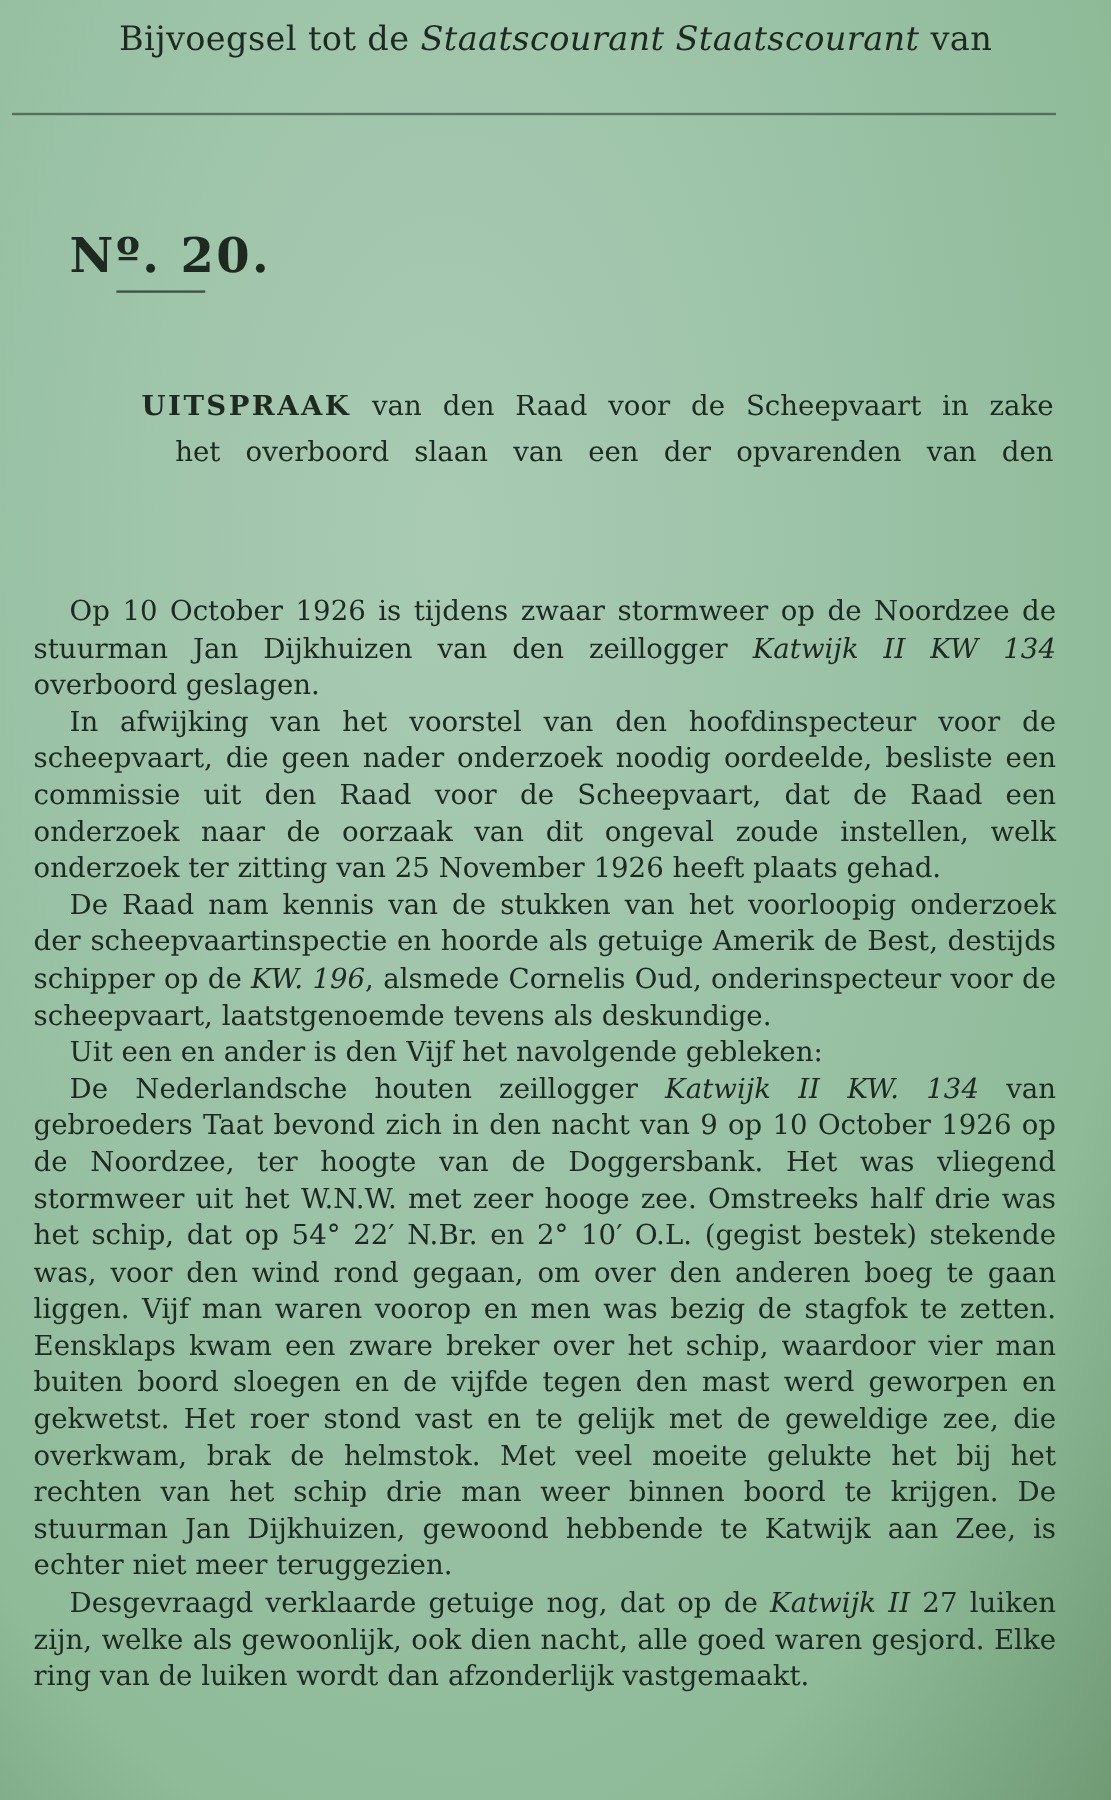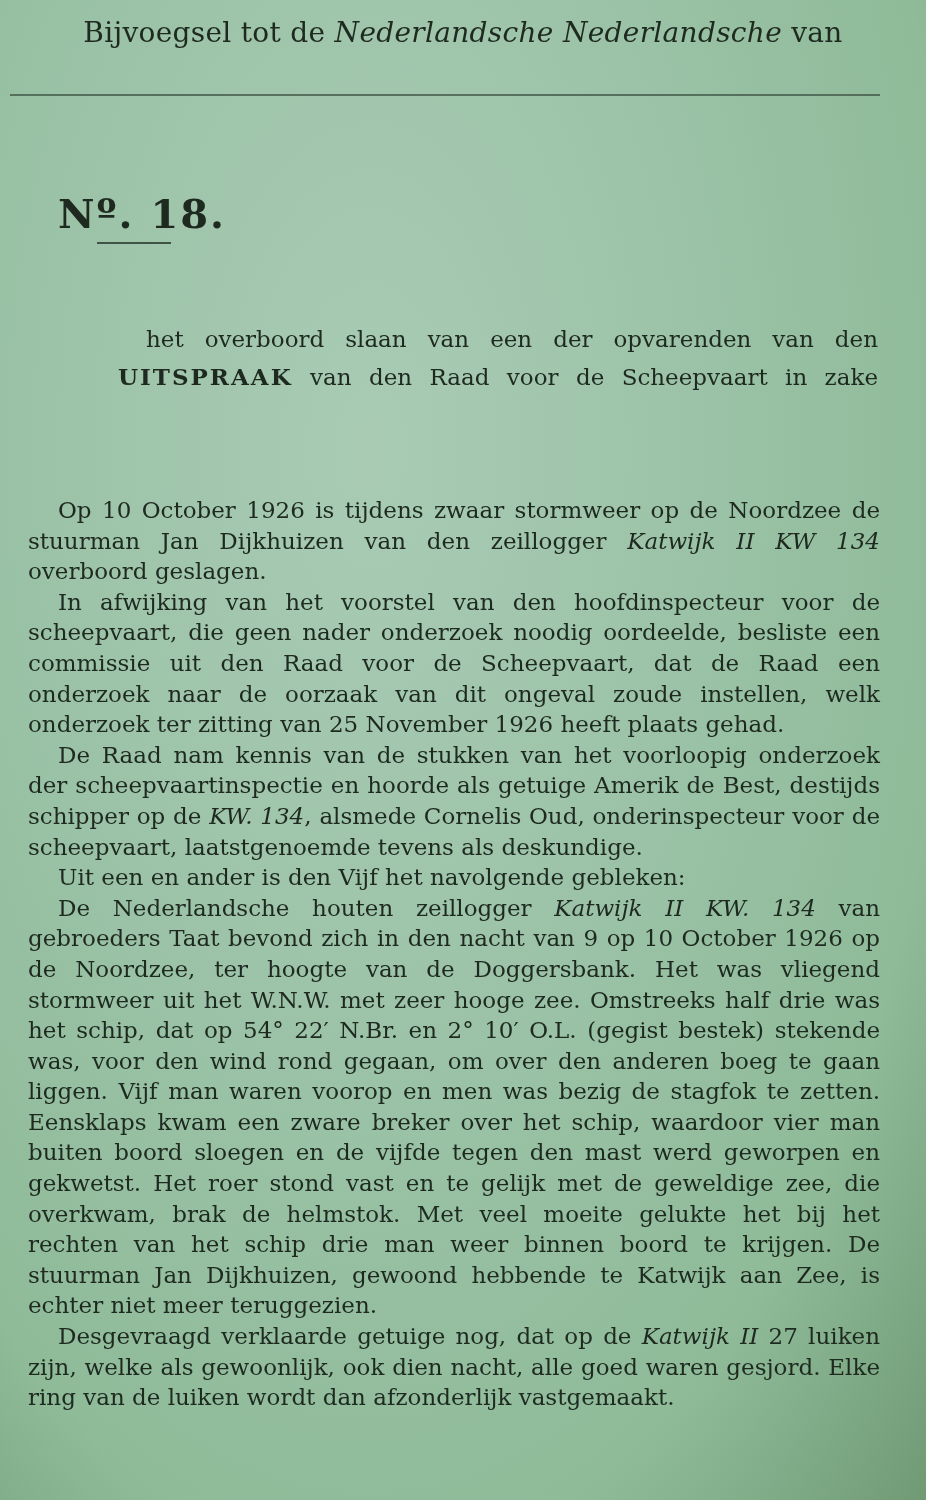--- a/index.html
+++ b/index.html
@@ -42,36 +42,36 @@
   .body p { margin:0; text-indent:30px; }
   .body i { }
 </style>
 </head>
 <body>
 
 <div class="page">
 
   <div class="header">
     <div>
-      <span>Bijvoegsel tot de </span><i>Nederlandsche Nederlandsche</i><span> van</span>
+      <span>Bijvoegsel tot de </span><i>Staatscourant Staatscourant</i><span> van</span>
     </div>
   </div>
 
   <div class="rule"></div>
 
-  <div class="number">Nº. 18.</div>
+  <div class="number">Nº. 20.</div>
   <div class="number-underline"></div>
 
   <div class="title">
+    <span class="l first"><span class="sc">UITSPRAAK</span><span> van den Raad voor de Scheepvaart in zake</span></span>
     <span class="l indent">het overboord slaan van een der opvarenden van den</span>
-    <span class="l first"><span class="sc">UITSPRAAK</span><span> van den Raad voor de Scheepvaart in zake</span></span>
   </div>
 
   <div class="body">
     <p><span>Op 10 October 1926 is tijdens zwaar stormweer op de Noordzee de stuurman Jan Dijkhuizen van den zeillogger </span><i>Katwijk II KW 134</i><span> overboord geslagen.</span></p>
     <p>In afwijking van het voorstel van den hoofdinspecteur voor de scheepvaart, die geen nader onderzoek noodig oordeelde, besliste een commissie uit den Raad voor de Scheepvaart, dat de Raad een onderzoek naar de oorzaak van dit ongeval zoude instellen, welk onderzoek ter zitting van 25 November 1926 heeft plaats gehad.</p>
-    <p><span>De Raad nam kennis van de stukken van het voorloopig onderzoek der scheepvaartinspectie en hoorde als getuige Amerik de Best, destijds schipper op de </span><i>KW. 134</i><span>, alsmede Cornelis Oud, onderinspecteur voor de scheepvaart, laatstgenoemde tevens als deskundige.</span></p>
+    <p><span>De Raad nam kennis van de stukken van het voorloopig onderzoek der scheepvaartinspectie en hoorde als getuige Amerik de Best, destijds schipper op de </span><i>KW. 196</i><span>, alsmede Cornelis Oud, onderinspecteur voor de scheepvaart, laatstgenoemde tevens als deskundige.</span></p>
     <p>Uit een en ander is den Vijf het navolgende gebleken:</p>
     <p><span>De Nederlandsche houten zeillogger </span><i>Katwijk II KW. 134</i><span> van gebroeders Taat bevond zich in den nacht van 9 op 10 October 1926 op de Noordzee, ter hoogte van de Doggersbank. Het was vliegend stormweer uit het W.N.W. met zeer hooge zee. Omstreeks half drie was het schip, dat op 54° 22′ N.Br. en 2° 10′ O.L. (gegist bestek) stekende was, voor den wind rond gegaan, om over den anderen boeg te gaan liggen. Vijf man waren voorop en men was bezig de stagfok te zetten. Eensklaps kwam een zware breker over het schip, waardoor vier man buiten boord sloegen en de vijfde tegen den mast werd geworpen en gekwetst. Het roer stond vast en te gelijk met de geweldige zee, die overkwam, brak de helmstok. Met veel moeite gelukte het bij het rechten van het schip drie man weer binnen boord te krijgen. De stuurman Jan Dijkhuizen, gewoond hebbende te Katwijk aan Zee, is echter niet meer teruggezien.</span></p>
     <p><span>Desgevraagd verklaarde getuige nog, dat op de </span><i>Katwijk II</i><span> 27 luiken zijn, welke als gewoonlijk, ook dien nacht, alle goed waren gesjord. Elke ring van de luiken wordt dan afzonderlijk vastgemaakt.</span></p>
   </div>
 
 </div>
 
 </body></html>

